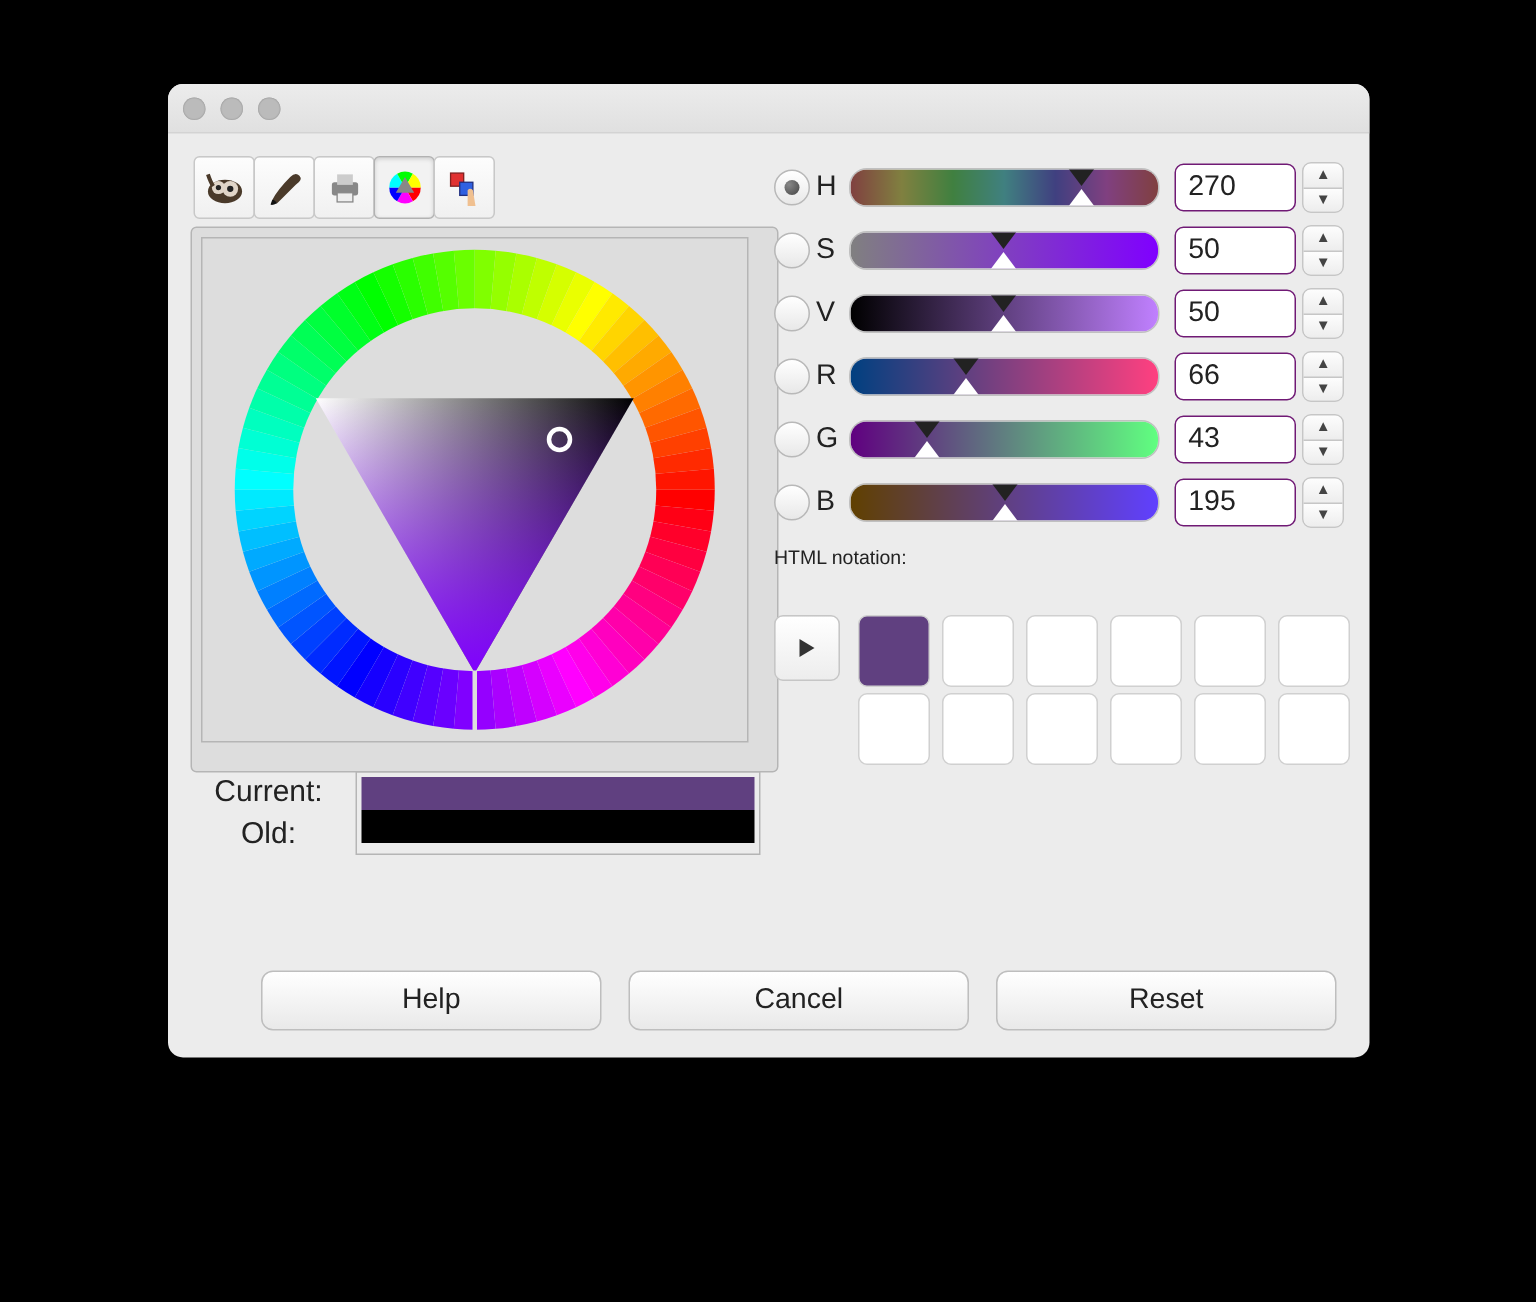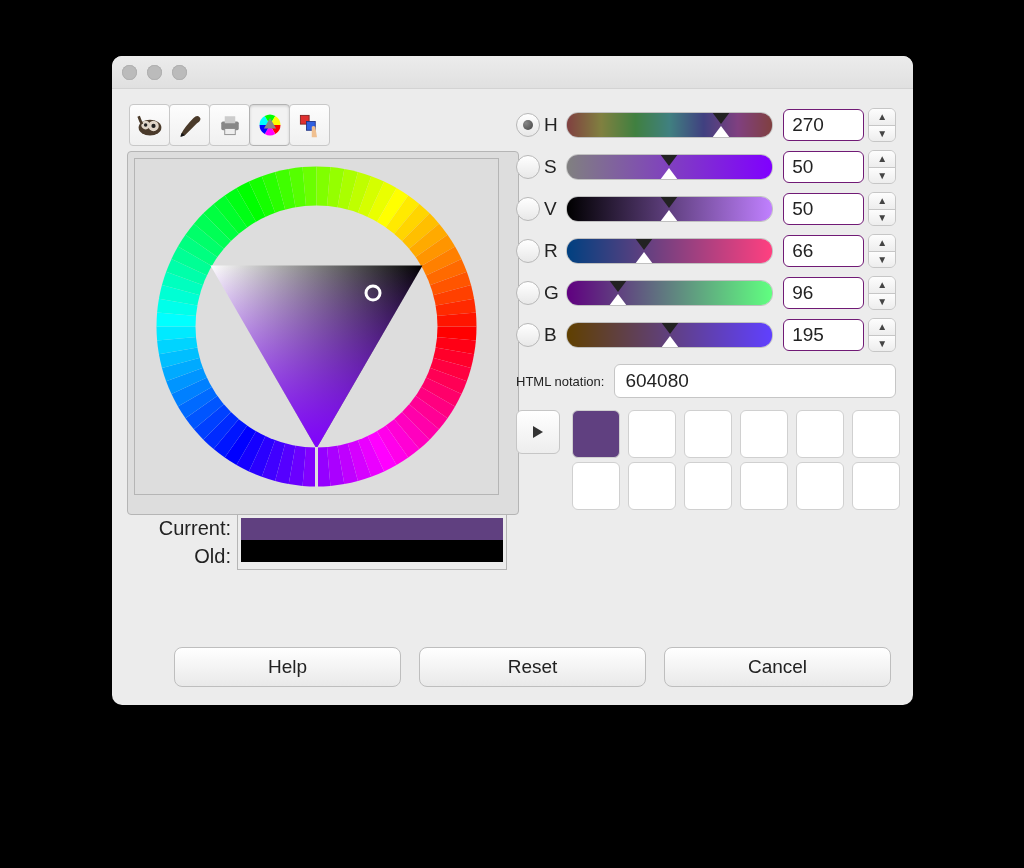--- a/index.html
+++ b/index.html
@@ -105,21 +105,21 @@
     position: absolute;
     left: 15px;
     top: 426px;
     width: 380px;
     display: grid;
     grid-template-columns: 110px 1fr;
     row-gap: 0;
   }
   .co-lbl {
     font-size: 20px;
-    text-align: right;
+    text-align: center;
     line-height: 28px;
     padding-right: 6px;
   }
   .co-box-wrap {
     grid-row: 1 / span 2;
     grid-column: 2;
     border: 1px solid #B5B5B5;
     padding: 3px;
     display: flex;
     flex-direction: column;
@@ -535,21 +535,21 @@
       </div>
 
       <div class="slider-row">
         <div class="radio"></div>
         <div class="slbl">G</div>
         <div class="track">
           <div class="grad" style="background:linear-gradient(90deg,#600080,#60FF80)"></div>
           <div class="thumb-down" style="left:calc(25.1% - 9px)"></div>
           <div class="thumb-up" style="left:calc(25.1% - 9px)"></div>
         </div>
-        <div class="nbox">96</div>
+        <div class="nbox">43</div>
         <div class="spin">
           <div class="sbtn">▲</div>
           <div class="sbtn">▼</div>
         </div>
       </div>
 
       <div class="slider-row">
         <div class="radio"></div>
         <div class="slbl">B</div>
         <div class="track">
@@ -560,21 +560,20 @@
         <div class="nbox">195</div>
         <div class="spin">
           <div class="sbtn">▲</div>
           <div class="sbtn">▼</div>
         </div>
       </div>
     </div>
 
     <div class="notation-row">
       <div class="nlbl">HTML notation:</div>
-      <div class="text-input">604080</div>
     </div>
 
     <div class="swatches">
       <div class="play-btn">
         <svg viewBox="0 0 16 16">
             <polygon points="3,2 13,8 3,14" fill="#333"></polygon>
           </svg>
       </div>
       <div class="swatch used" style="grid-column:2;grid-row:1"></div>
       <div class="swatch" style="grid-column:3;grid-row:1"></div>
@@ -585,18 +584,18 @@
       <div class="swatch" style="grid-column:2;grid-row:2"></div>
       <div class="swatch" style="grid-column:3;grid-row:2"></div>
       <div class="swatch" style="grid-column:4;grid-row:2"></div>
       <div class="swatch" style="grid-column:5;grid-row:2"></div>
       <div class="swatch" style="grid-column:6;grid-row:2"></div>
       <div class="swatch" style="grid-column:7;grid-row:2"></div>
     </div>
 
     <div class="buttons">
       <div class="btn">Help</div>
+      <div class="btn">Cancel</div>
       <div class="btn">Reset</div>
-      <div class="btn">Cancel</div>
     </div>
 
   </div>
 </div>
 
 </body></html>

